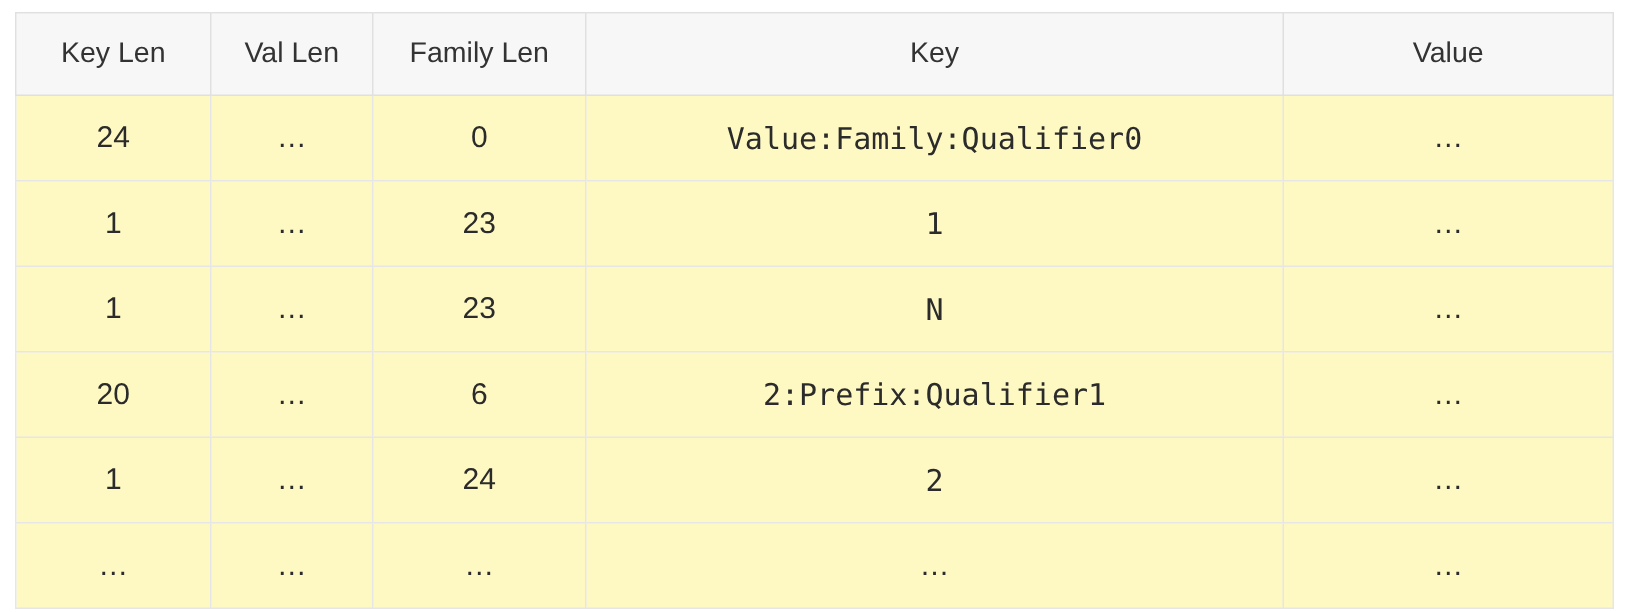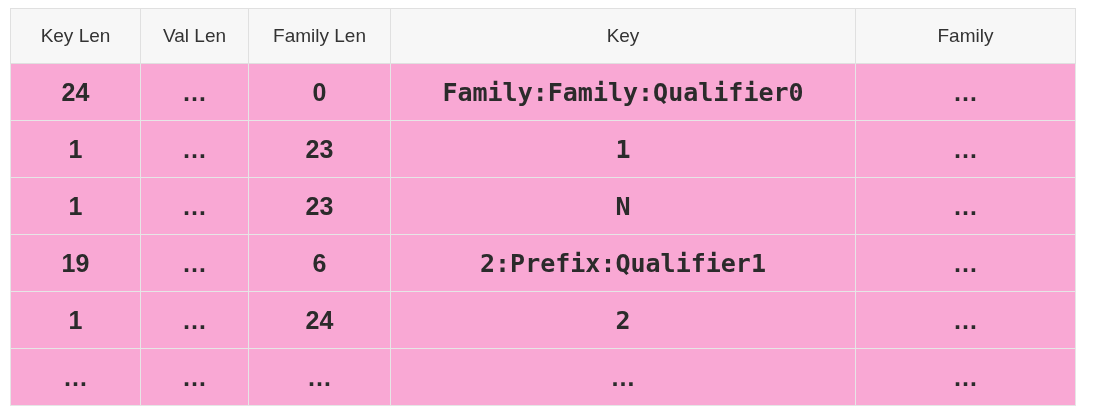--- a/index.html
+++ b/index.html
@@ -42,24 +42,24 @@
   table.kv-table thead th {
     background: #f7f7f7;
     height: 54px;
     font-weight: 400;
     font-size: 19px;
     color: #333333;
     border-color: #e0e0e0;
   }
 
   table.kv-table tbody td {
-    background: #f9a8d4;
+    background: #fef9c3;
     height: 56px;
-    font-size: 25px;
-    font-weight: 700;
+    font-size: 20px;
+    font-weight: 400;
     border-color: #e6e6e6;
   }
 
   
   col.c-keylen    { width: 130px; }
   col.c-vallen    { width: 108px; }
   col.c-prefixlen { width: 142px; }
   col.c-key       { width: 465px; }
   col.c-value     { width: 220px; }
 
@@ -81,47 +81,47 @@
       <col class="c-prefixlen">
       <col class="c-key">
       <col class="c-value">
     </colgroup>
     <thead>
       <tr>
         <th>Key Len</th>
         <th>Val Len</th>
         <th>Family Len</th>
         <th>Key</th>
-        <th>Family</th>
+        <th>Value</th>
       </tr>
     </thead>
     <tbody>
       <tr>
         <td>24</td>
         <td>…</td>
         <td>0</td>
-        <td class="mono">Family:Family:Qualifier0</td>
+        <td class="mono">Value:Family:Qualifier0</td>
         <td>…</td>
       </tr>
       <tr>
         <td>1</td>
         <td>…</td>
         <td>23</td>
         <td class="mono">1</td>
         <td>…</td>
       </tr>
       <tr>
         <td>1</td>
         <td>…</td>
         <td>23</td>
         <td class="mono">N</td>
         <td>…</td>
       </tr>
       <tr>
-        <td>19</td>
+        <td>20</td>
         <td>…</td>
         <td>6</td>
         <td class="mono">2:Prefix:Qualifier1</td>
         <td>…</td>
       </tr>
       <tr>
         <td>1</td>
         <td>…</td>
         <td>24</td>
         <td class="mono">2</td>

